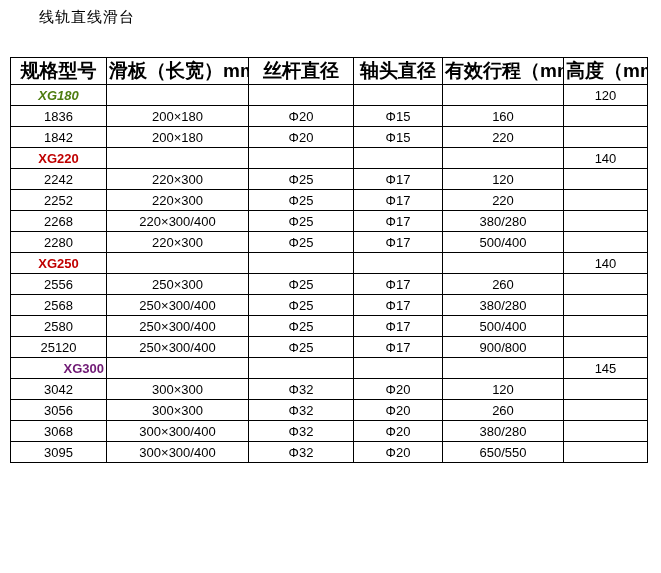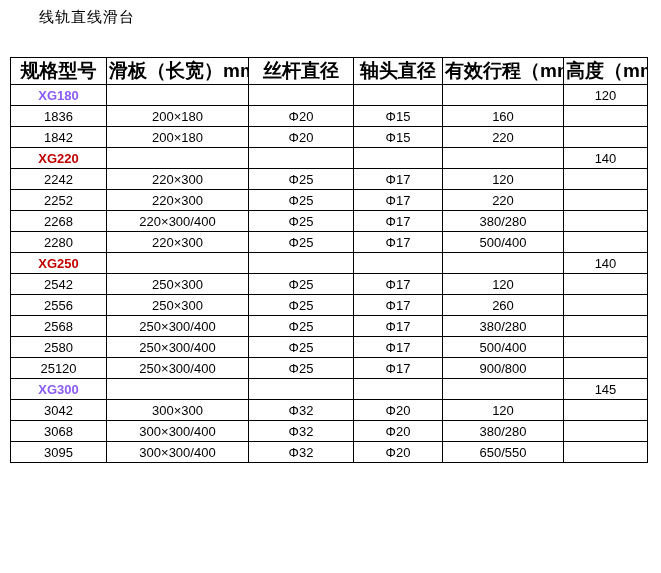--- a/index.html
+++ b/index.html
@@ -76,21 +76,21 @@
         <th>规格型号</th>
         <th>滑板（长宽）mm</th>
         <th>丝杆直径</th>
         <th>轴头直径</th>
         <th>有效行程（mm）</th>
         <th>高度（mm）</th>
       </tr>
     </thead>
     <tbody>
         <tr>
-          <td class="group-model" style="color: #8b5cf6;">XG180</td>
+          <td class="group-model" style="color: #4d7c0f; font-style: italic;">XG180</td>
           <td></td>
           <td></td>
           <td></td>
           <td></td>
           <td>120</td>
         </tr>
         <tr>
           <td>1836</td>
           <td>200×180</td>
           <td>Φ20</td>
@@ -148,28 +148,20 @@
         </tr>
         <tr>
           <td class="group-model" style="color: rgb(192, 0, 0); margin-top: 20px;">XG250</td>
           <td></td>
           <td></td>
           <td></td>
           <td></td>
           <td>140</td>
         </tr>
         <tr>
-          <td>2542</td>
-          <td>250×300</td>
-          <td>Φ25</td>
-          <td>Φ17</td>
-          <td>120</td>
-          <td></td>
-        </tr>
-        <tr>
           <td>2556</td>
           <td>250×300</td>
           <td>Φ25</td>
           <td>Φ17</td>
           <td>260</td>
           <td></td>
         </tr>
         <tr>
           <td>2568</td>
           <td>250×300/400</td>
@@ -188,33 +180,41 @@
         </tr>
         <tr>
           <td>25120</td>
           <td>250×300/400</td>
           <td>Φ25</td>
           <td>Φ17</td>
           <td>900/800</td>
           <td></td>
         </tr>
         <tr>
-          <td class="group-model" style="color: #8b5cf6;">XG300</td>
+          <td class="group-model" style="color: #701a75; text-align: right;">XG300</td>
           <td></td>
           <td></td>
           <td></td>
           <td></td>
           <td>145</td>
         </tr>
         <tr>
           <td>3042</td>
           <td>300×300</td>
           <td>Φ32</td>
           <td>Φ20</td>
           <td>120</td>
+          <td></td>
+        </tr>
+        <tr>
+          <td>3056</td>
+          <td>300×300</td>
+          <td>Φ32</td>
+          <td>Φ20</td>
+          <td>260</td>
           <td></td>
         </tr>
         <tr>
           <td>3068</td>
           <td>300×300/400</td>
           <td>Φ32</td>
           <td>Φ20</td>
           <td>380/280</td>
           <td></td>
         </tr>

